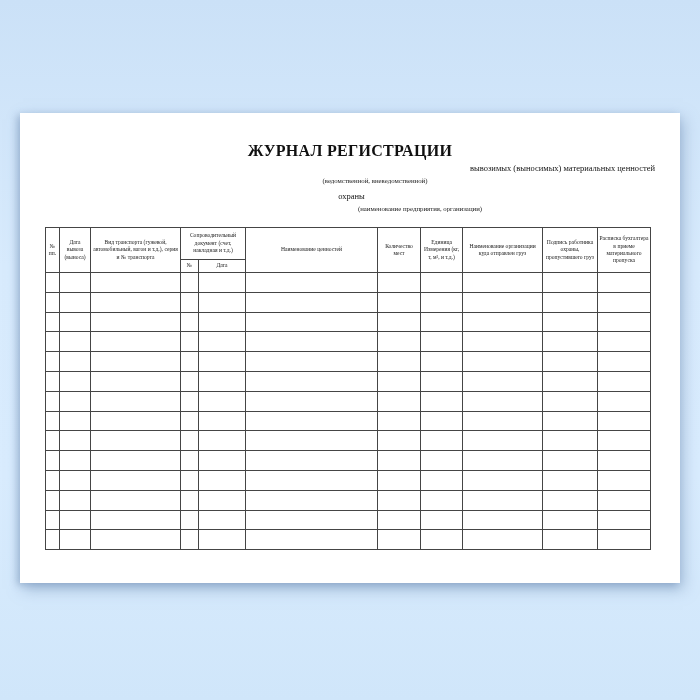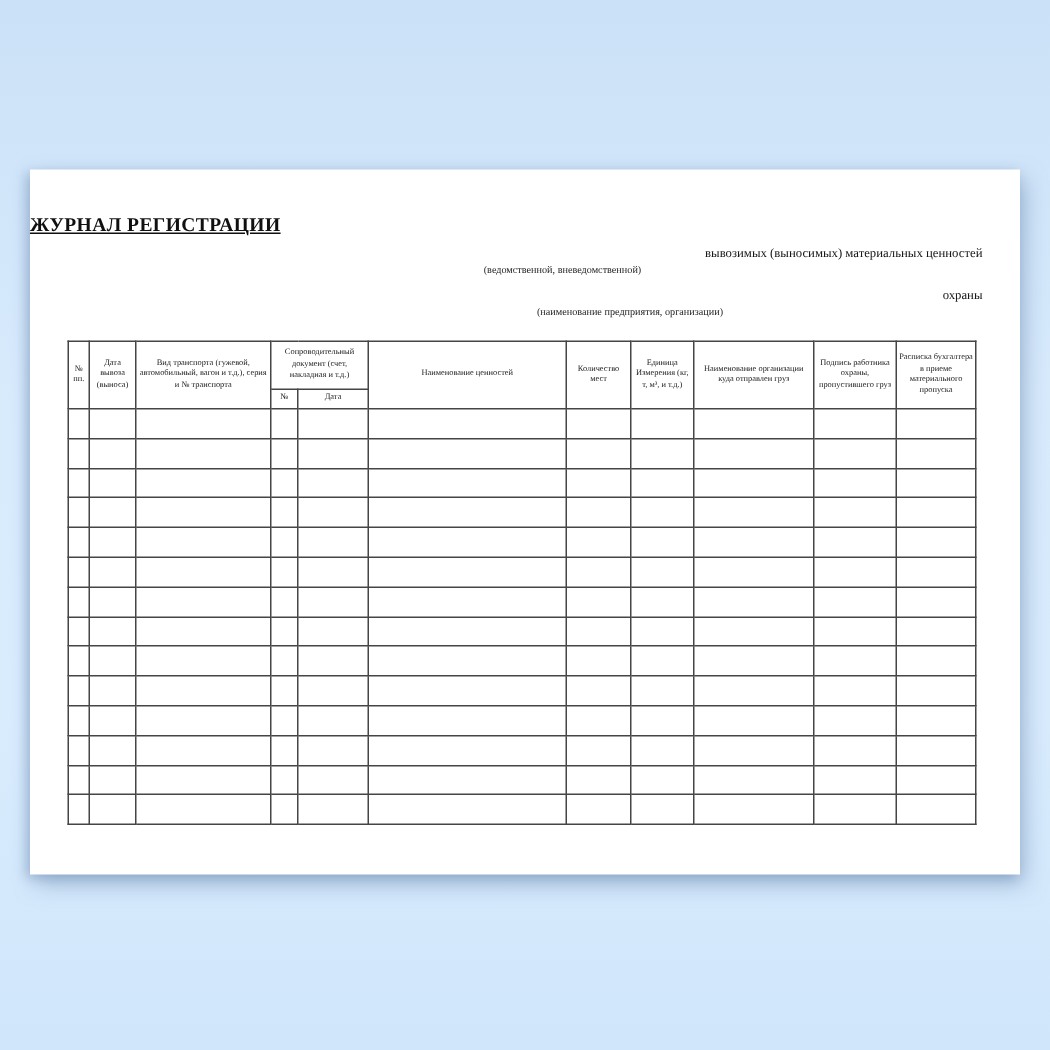--- a/index.html
+++ b/index.html
@@ -23,44 +23,44 @@
     width: 660px;
     height: 470px;
     background: #ffffff;
     box-shadow: -3px 2px 7px rgba(105,135,175,0.40), 3px 6px 14px rgba(105,135,175,0.50);
   }
   .title {
     position: absolute;
     top: 29px;
     left: 0;
     right: 0;
+    text-align: center;
     font-weight: bold;
-    font-size: 13px;
+    font-size: 16px;
     letter-spacing: 0.3px;
     color: #101010;
-    text-decoration: underline;
   }
   .fill-row {
     position: absolute;
     display: flex;
     align-items: flex-end;
     font-size: 8.5px;
     line-height: 10px;
     color: #141414;
     right: 25px;
     flex-direction: column;
   }
   .fill-row .blank {
     flex: 1;
     border-bottom: 1px solid #2c2c2c;
     height: 2px;
     margin-left: 4px;
   }
   .fill1 { top: 50px; left: 30px; }
-  .fill2 { top: 78px; left: 28px; }
+  .fill2 { top: 78px; left: 28px; align-items: center; }
   .caption {
     position: absolute;
     font-size: 6.8px;
     line-height: 8px;
     color: #1c1c1c;
     text-align: center;
   }
   .cap1 { top: 64px; left: 272px; width: 166px; }
   .cap2 { top: 92px; left: 308px; width: 184px; }
   table.journal {

